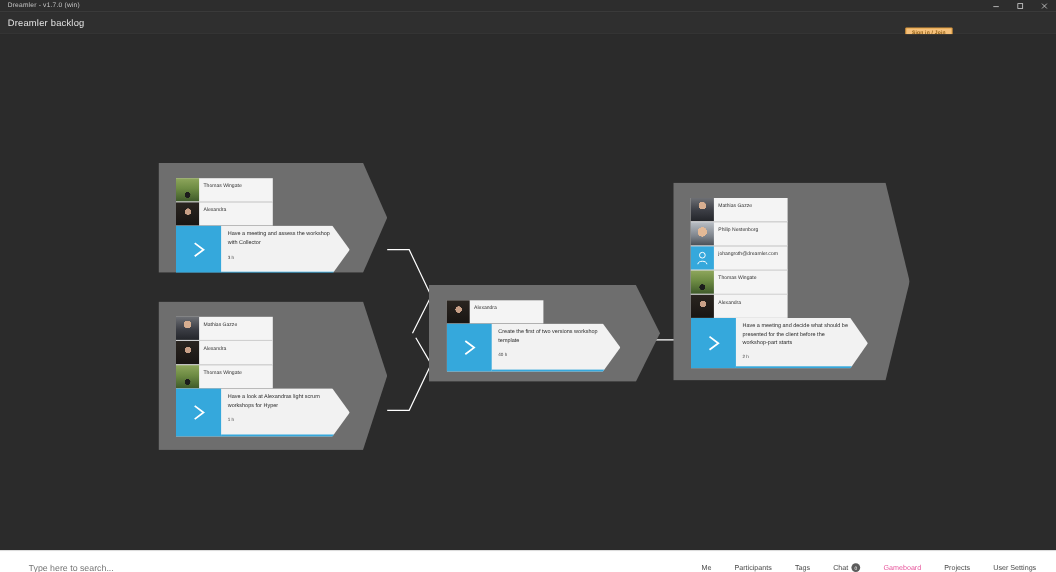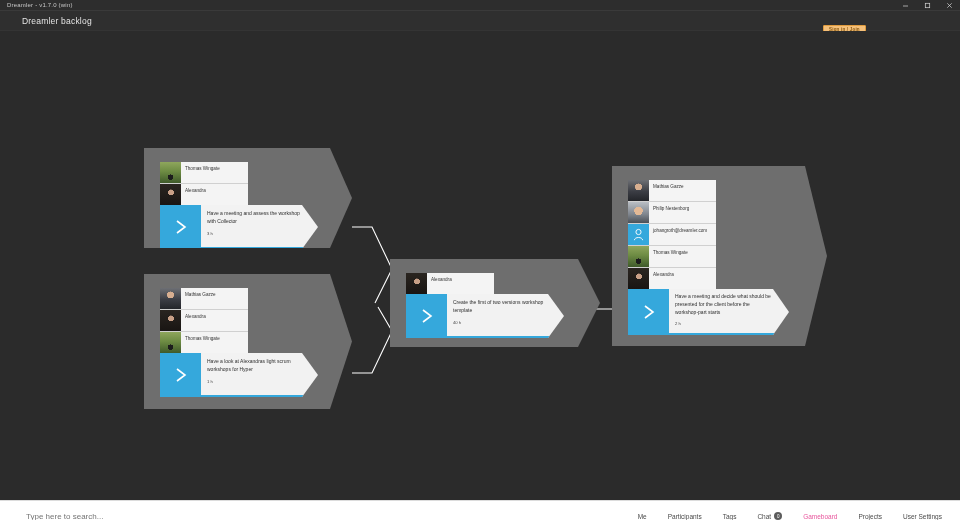--- a/index.html
+++ b/index.html
@@ -23,21 +23,21 @@
     width: 22px; height: 11px; display: flex; align-items: center; justify-content: center;
     color: #d8d8d8;
   }
   .wincontrol svg { display: block; }
 
   
   .appheader {
     height: 20px; background: #2f2f2f; display: flex; align-items: center;
     position: relative; border-bottom: 1px solid #343434;
   }
-  .app-title { color: #e4e4e4; font-size: 8.5px; padding-left: 22px; letter-spacing: .2px; }
+  .app-title { color: #e4e4e4; font-size: 8.5px; padding-left: 7px; letter-spacing: .2px; }
   .header-badge {
     position: absolute; left: 823px; top: 14px;
     background: #f5c07a; border: 1px solid #e09b3d;
     color: #8a5a12; font-size: 4.5px; line-height: 1;
     padding: 2px 5px; border-radius: 1px; white-space: nowrap;
     letter-spacing: .2px; font-weight: bold;
   }
 
   
   .canvas {

